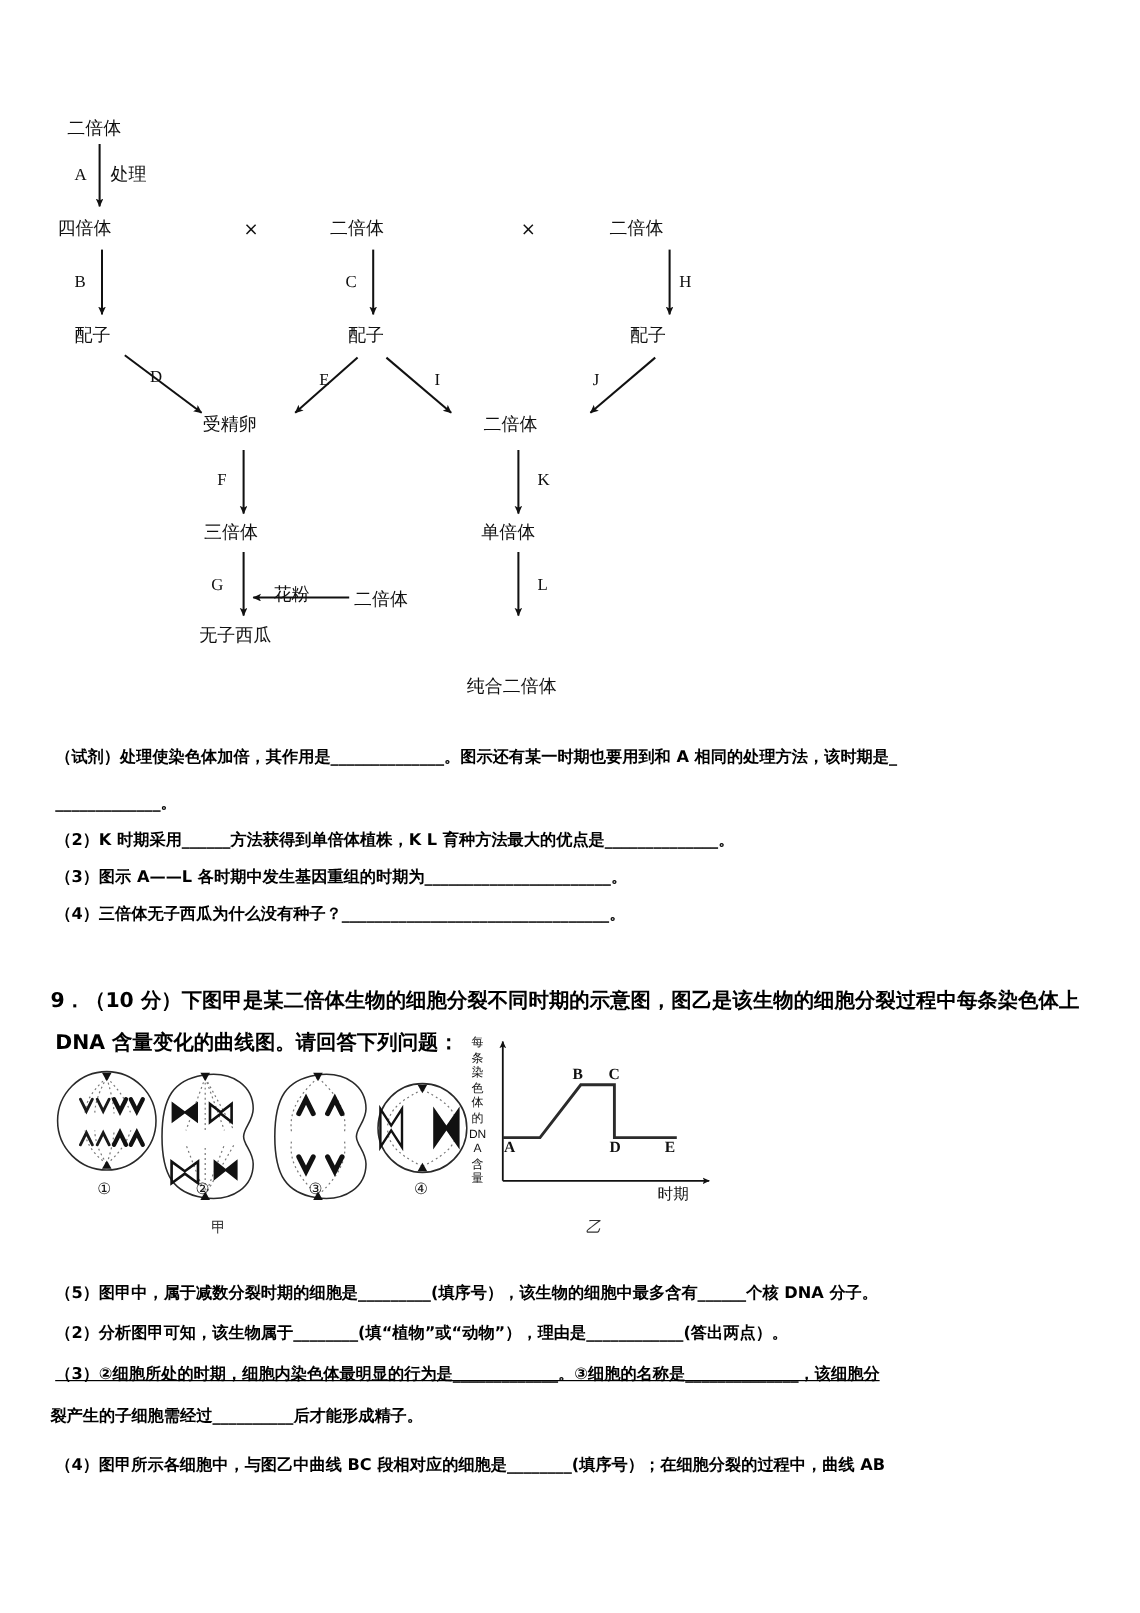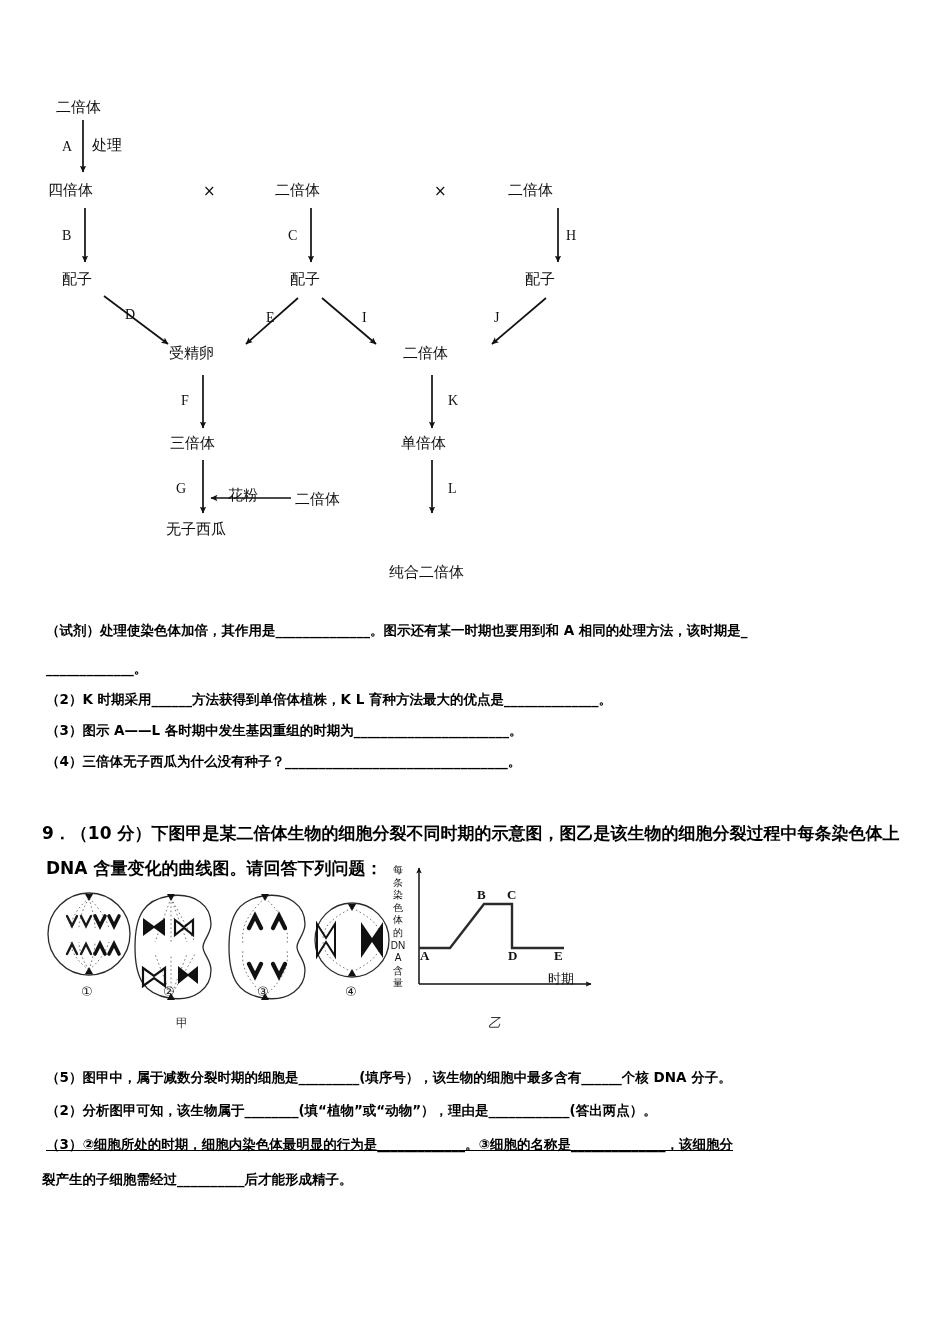--- a/index.html
+++ b/index.html
@@ -118,21 +118,21 @@
     font-size: 10px;
     line-height: 12.6px;
     letter-spacing: 0px;
     color: #111;
     text-align: center;
     word-break: break-all;
   }
   .xaxis-title {
     position: absolute;
     left: 160px;
-    top: 108px;
+    top: 124px;
     font-family: "DejaVu Sans", sans-serif;
     font-size: 13px;
     color: #111;
   }
   .yi-label {
     position: absolute;
     left: 100px;
     top: 152px;
     font-family: "Liberation Serif", serif;
     font-size: 13px;
@@ -361,14 +361,15 @@
     <div class="pt-label" style="left:166px; top:86px;">E</div>
 
     <div class="xaxis-title">时期</div>
     <div class="yi-label">乙</div>
   </div>
 
   <div class="qtext" style="left:46px; top:1069px;">（5）图甲中，属于减数分裂时期的细胞是_________(填序号），该生物的细胞中最多含有______个核 DNA 分子。</div>
   <div class="qtext" style="left:46px; top:1102px;">（2）分析图甲可知，该生物属于________(填“植物”或“动物”），理由是____________(答出两点）。</div>
   <div class="qtext" style="left:46px; top:1136px;text-decoration:underline;">（3）②细胞所处的时期，细胞内染色体最明显的行为是_____________。③细胞的名称是______________，该细胞分</div>
   <div class="qtext" style="left:42px; top:1171px;">裂产生的子细胞需经过__________后才能形成精子。</div>
+  <div class="qtext" style="left:46px; top:1212px;">（4）图甲所示各细胞中，与图乙中曲线 BC 段相对应的细胞是________(填序号）；在细胞分裂的过程中，曲线 AB</div>
 
 </div>
 
 </body></html>

